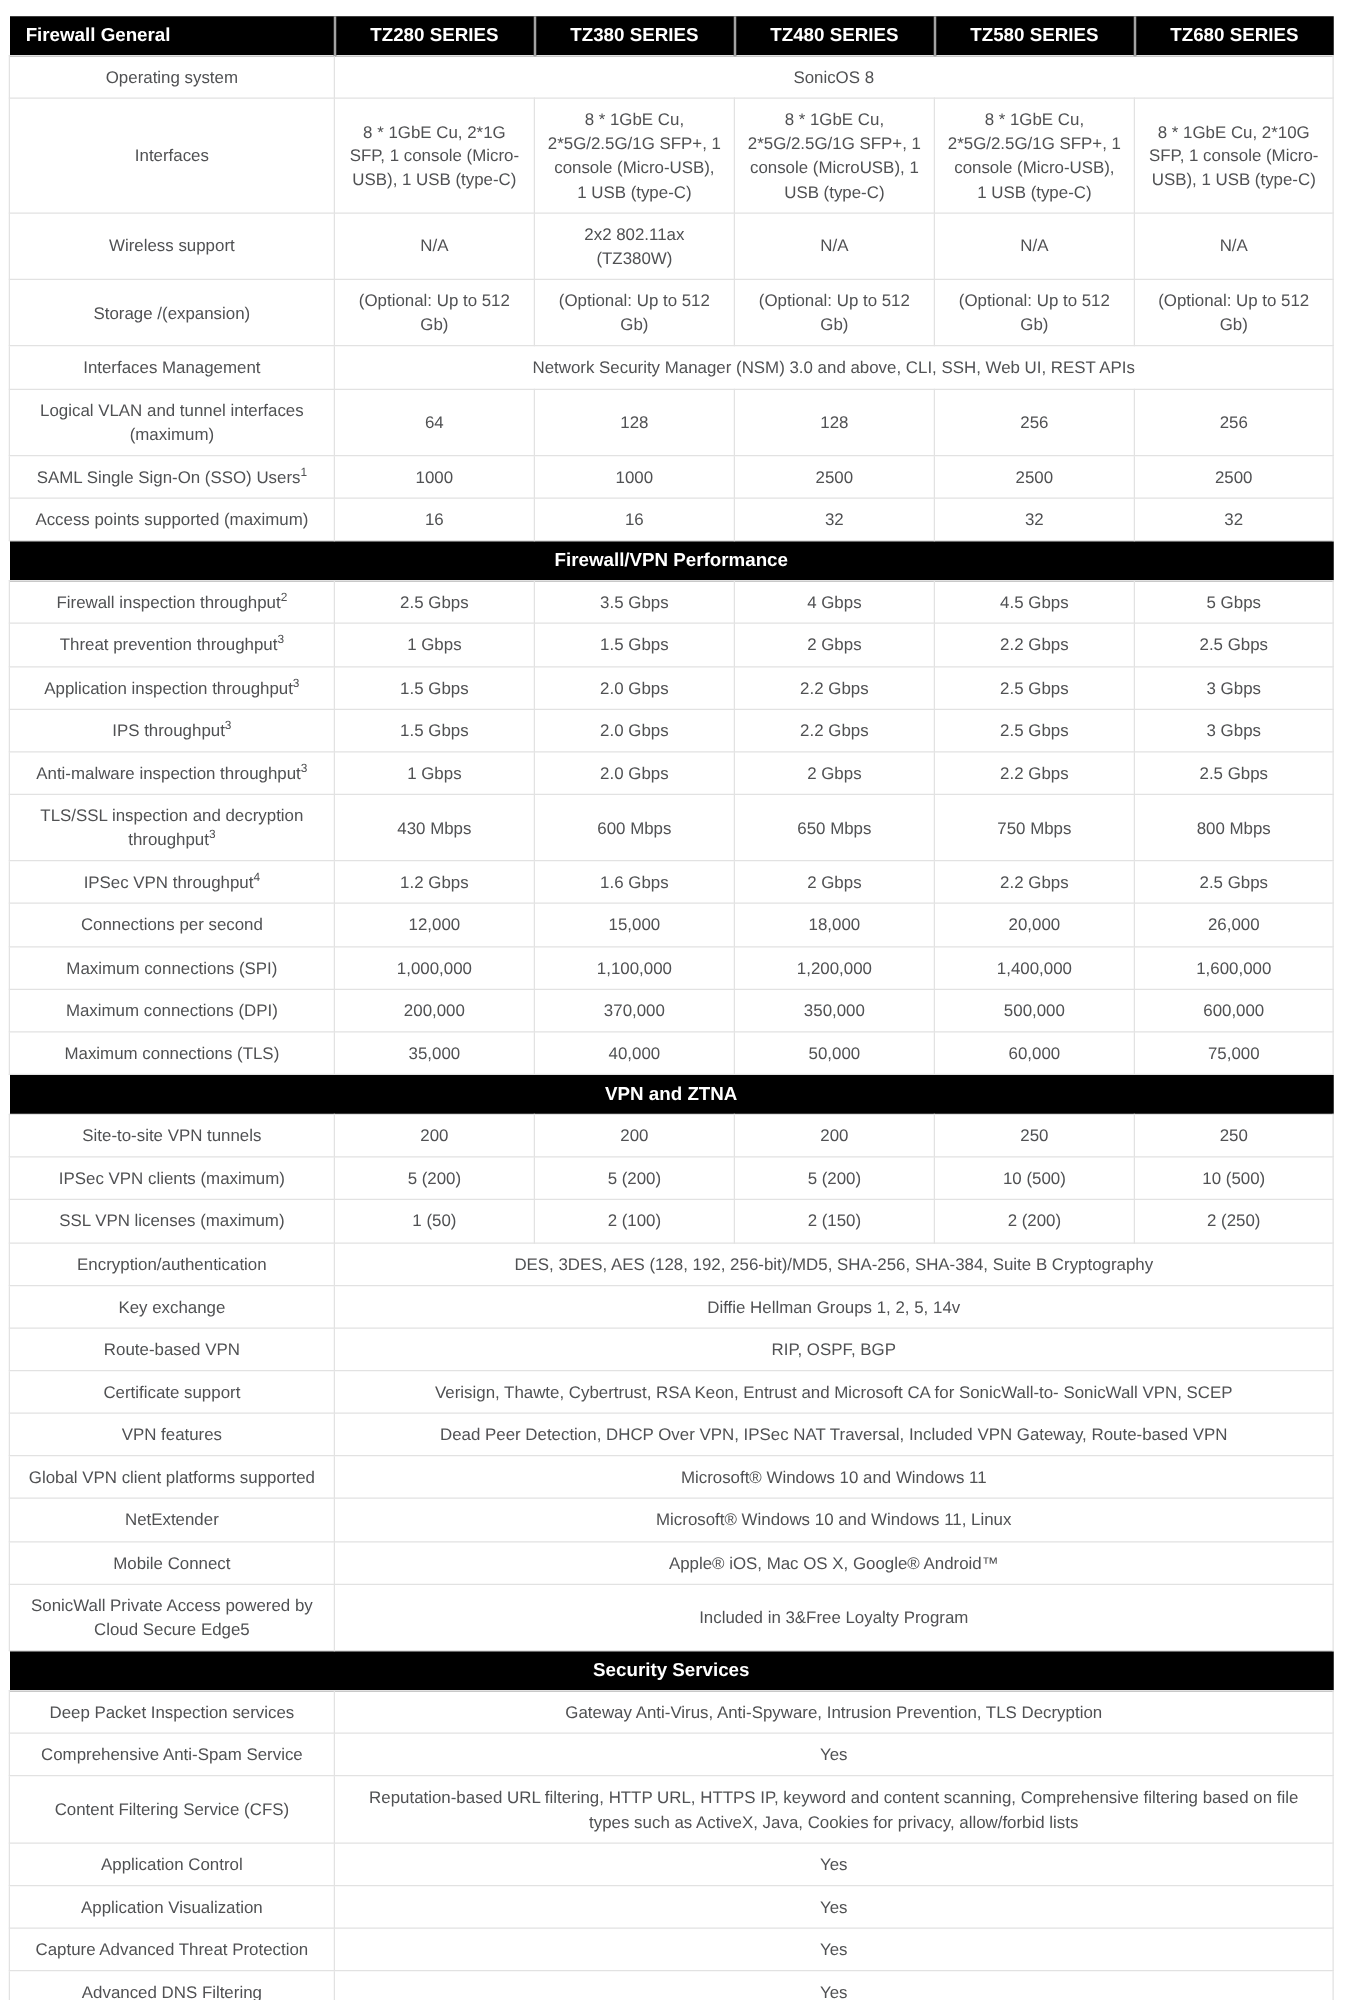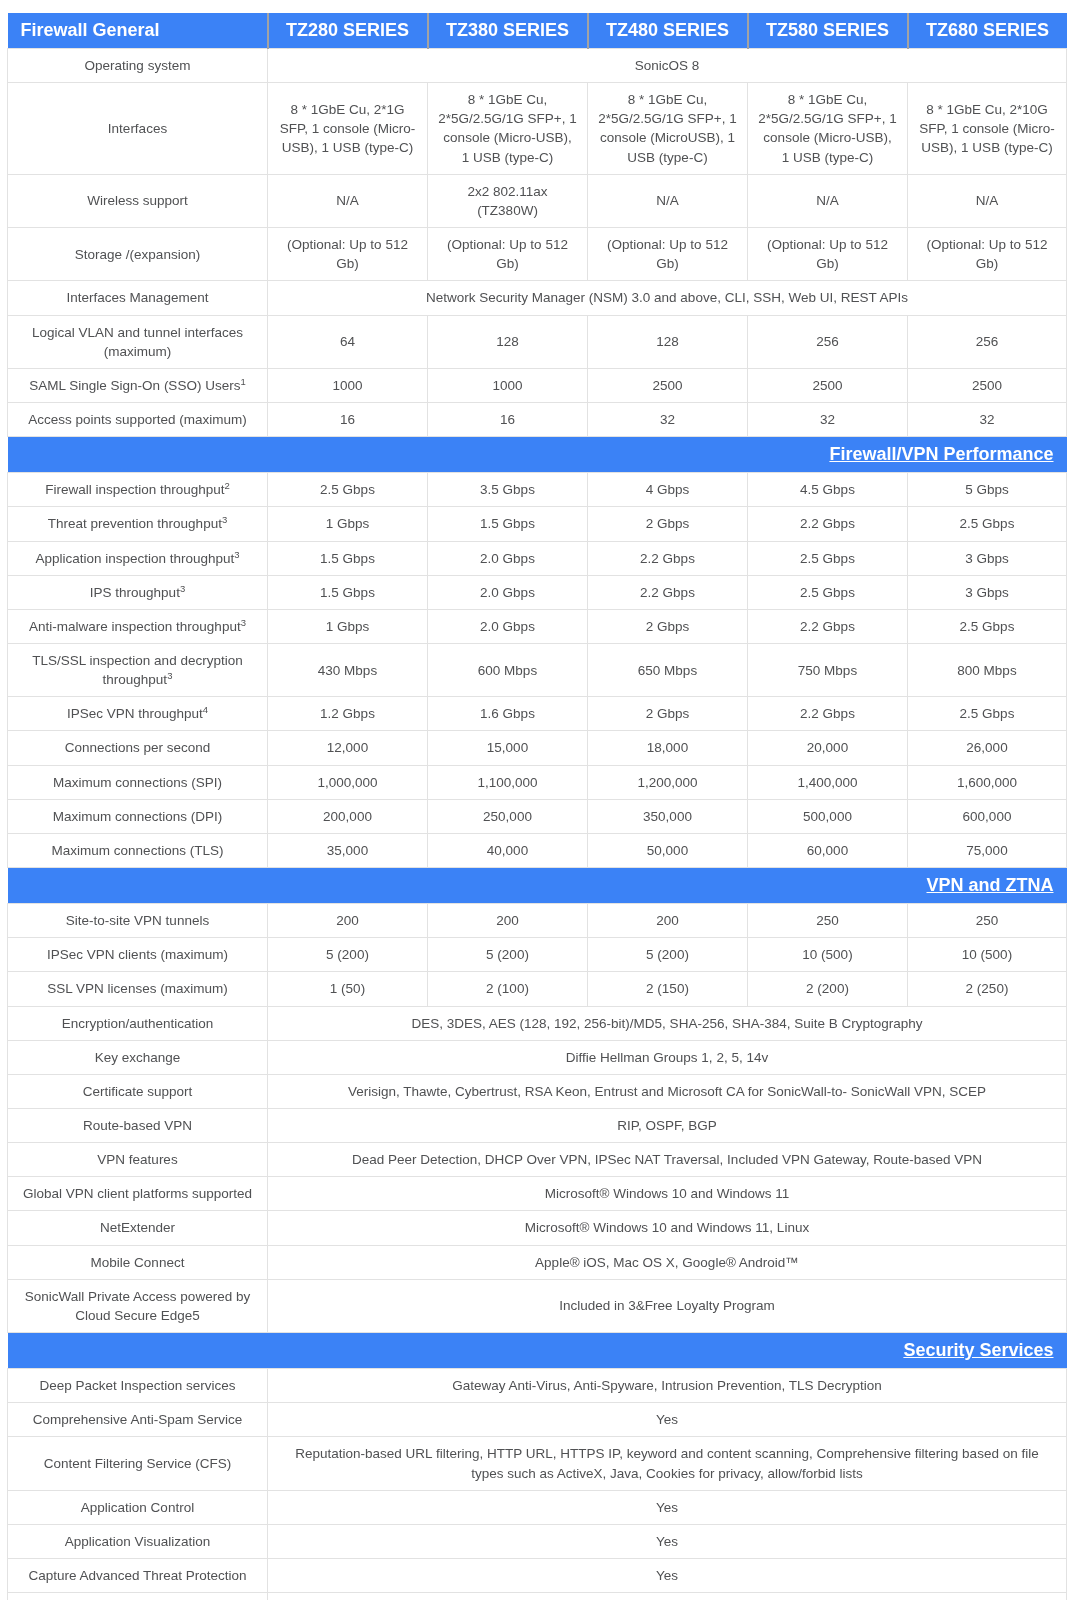--- a/index.html
+++ b/index.html
@@ -6,30 +6,30 @@
   body {
     width:1080px; height:1600px; overflow:hidden;
     font-family:"Liberation Sans","DejaVu Sans",sans-serif;
     -webkit-font-smoothing:antialiased;
   }
   .wrap { padding:13px 14px 0 7px; }
   table.spec { border-collapse:collapse; width:1059px; table-layout:fixed; }
 
   
   tr.head-row th {
-    background:#3b82f6; color:#ffffff; font-weight:700;
-    font-size:18px; padding:7px 13px; height:16px;
+    background:#000000; color:#ffffff; font-weight:700;
+    font-size:15px; padding:7px 13px; height:16px;
   }
   th.corner { text-align:left; }
   th.col-head { text-align:center; border-left:2px solid #a3a3a3; }
 
   
   th.sec-title {
     background:#595a5c; color:#ffffff; font-weight:700;
-    font-size:13.5px; text-align:right; padding:8px 13px; height:15px;text-decoration:underline;
+    font-size:13.5px; text-align:center; padding:8px 13px; height:15px;
   }
 
   
   tr.data-row td {
     border:1px solid #e2e2e2; color:#505153;
     font-size:13.5px; line-height:1.42; padding:7px 10px;
     vertical-align:middle; word-wrap:break-word;
   }
   td.label { text-align:center; padding-left:13px; }
   td.val, td.span-val { text-align:center; }
@@ -184,21 +184,21 @@
           <td class="label"><span>Maximum connections (SPI)</span></td>
           <td class="val">1,000,000</td>
           <td class="val">1,100,000</td>
           <td class="val">1,200,000</td>
           <td class="val">1,400,000</td>
           <td class="val">1,600,000</td>
         </tr>
         <tr class="data-row">
           <td class="label"><span>Maximum connections (DPI)</span></td>
           <td class="val">200,000</td>
-          <td class="val">250,000</td>
+          <td class="val">370,000</td>
           <td class="val">350,000</td>
           <td class="val">500,000</td>
           <td class="val">600,000</td>
         </tr>
         <tr class="data-row">
           <td class="label"><span>Maximum connections (TLS)</span></td>
           <td class="val">35,000</td>
           <td class="val">40,000</td>
           <td class="val">50,000</td>
           <td class="val">60,000</td>
@@ -233,26 +233,26 @@
         </tr>
         <tr class="data-row">
           <td class="label"><span>Encryption/authentication</span></td>
           <td class="span-val" colspan="5">DES, 3DES, AES (128, 192, 256-bit)/MD5, SHA-256, SHA-384, Suite B Cryptography</td>
         </tr>
         <tr class="data-row">
           <td class="label"><span>Key exchange</span></td>
           <td class="span-val" colspan="5">Diffie Hellman Groups 1, 2, 5, 14v</td>
         </tr>
         <tr class="data-row">
+          <td class="label"><span>Route-based VPN</span></td>
+          <td class="span-val" colspan="5">RIP, OSPF, BGP</td>
+        </tr>
+        <tr class="data-row">
           <td class="label"><span>Certificate support</span></td>
           <td class="span-val" colspan="5">Verisign, Thawte, Cybertrust, RSA Keon, Entrust and Microsoft CA for SonicWall-to- SonicWall VPN, SCEP</td>
-        </tr>
-        <tr class="data-row">
-          <td class="label"><span>Route-based VPN</span></td>
-          <td class="span-val" colspan="5">RIP, OSPF, BGP</td>
         </tr>
         <tr class="data-row">
           <td class="label"><span>VPN features</span></td>
           <td class="span-val" colspan="5">Dead Peer Detection, DHCP Over VPN, IPSec NAT Traversal, Included VPN Gateway, Route-based VPN</td>
         </tr>
         <tr class="data-row">
           <td class="label"><span>Global VPN client platforms supported</span></td>
           <td class="span-val" colspan="5">Microsoft® Windows 10 and Windows 11</td>
         </tr>
         <tr class="data-row">

